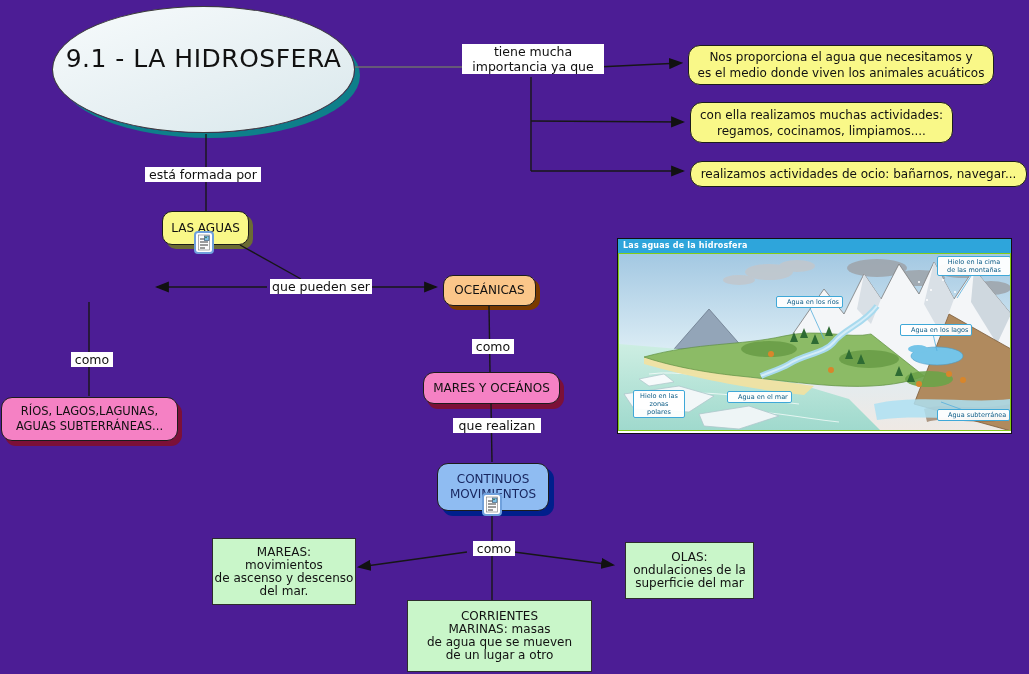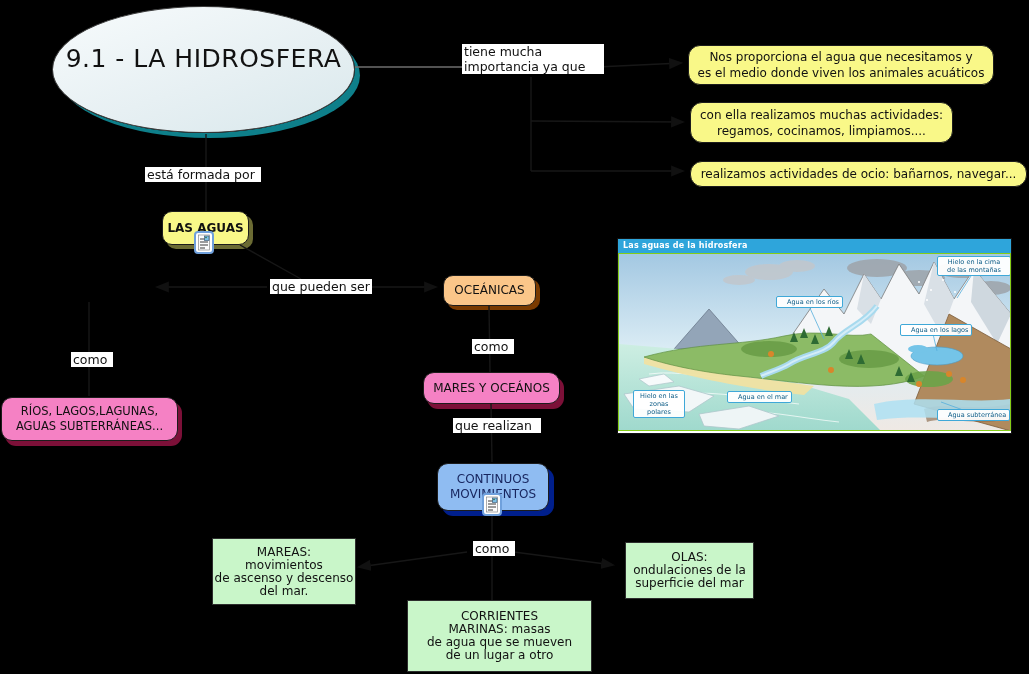--- a/index.html
+++ b/index.html
@@ -1,41 +1,41 @@
 <!DOCTYPE html>
 <html><head>
 <meta charset="utf-8">
 <style>
   html,body{margin:0;padding:0;background:#fff;}
-  #stage{position:relative;width:1029px;height:674px;overflow:hidden;background:#000000;
+  #stage{position:relative;width:1029px;height:674px;overflow:hidden;background:#4c1d95;
          font-family:"DejaVu Sans","Liberation Sans",sans-serif;color:#111;}
   
   #wires{position:absolute;left:0;top:0;z-index:3;pointer-events:none;}
   #wires line{stroke:#171717;stroke-width:1.4;}
   #wires line.gray{stroke:#6e6e6e;}
   
   .node{position:absolute;box-sizing:border-box;z-index:2;
         display:flex;align-items:center;justify-content:center;
         text-align:center;white-space:pre-line;
         border:1.3px solid #1c1c1c;font-size:12px;line-height:15px;}
   .nowrap{white-space:nowrap;}
   
   .ellipse{border-radius:50%;
       background:linear-gradient(160deg,#f7fbfc 0%,#e7f0f3 55%,#d9e8ec 100%);
       border:1.4px solid #3c3c3c;
       box-shadow:6px 6px 0 -1px #0e7f8a;
       font-size:25px;letter-spacing:.5px;padding-bottom:22px;}
   .yellowflat{background:#f9f888;border-radius:12px;}
-  .yellowsh{background:#f9f888;border-radius:10px;box-shadow:4px 4px 0 #6b6b33;font-weight:bold;}
+  .yellowsh{background:#f9f888;border-radius:10px;box-shadow:4px 4px 0 #6b6b33;}
   .orange{background:#fbc689;border-radius:10px;box-shadow:4px 4px 0 #7a3a00;}
   .pink{background:#f581c4;border-radius:11px;box-shadow:4px 5px 0 #7c1038;}
   .blue{background:#8fbcf2;border-radius:11px;box-shadow:5px 5px 0 #001f8c;color:#17255e;}
   .green{background:#c9f6c9;border-radius:0;border-color:#2d2d2d;line-height:13px;}
   
-  .phrase{position:absolute;z-index:4;background:#fff;
+  .phrase{position:absolute;z-index:4;background:#fff;text-align:center;
           font-size:12.5px;line-height:15px;white-space:pre-line;padding:0 2px;}
   
   .res-icon{position:absolute;z-index:5;width:20px;height:23px;}
   
   #frame{position:absolute;left:617px;top:238px;width:395px;height:196px;
          box-sizing:border-box;border:1.6px solid #111;background:#fff;z-index:2;}
   #frame-header{height:14px;background:#2ea5db;color:#fff;font-size:8px;font-weight:bold;
                 line-height:14px;padding-left:5px;letter-spacing:.2px;}
   #illo{position:relative;width:100%;height:178px;overflow:hidden;
         box-sizing:border-box;border:1px solid #84cc16;}

